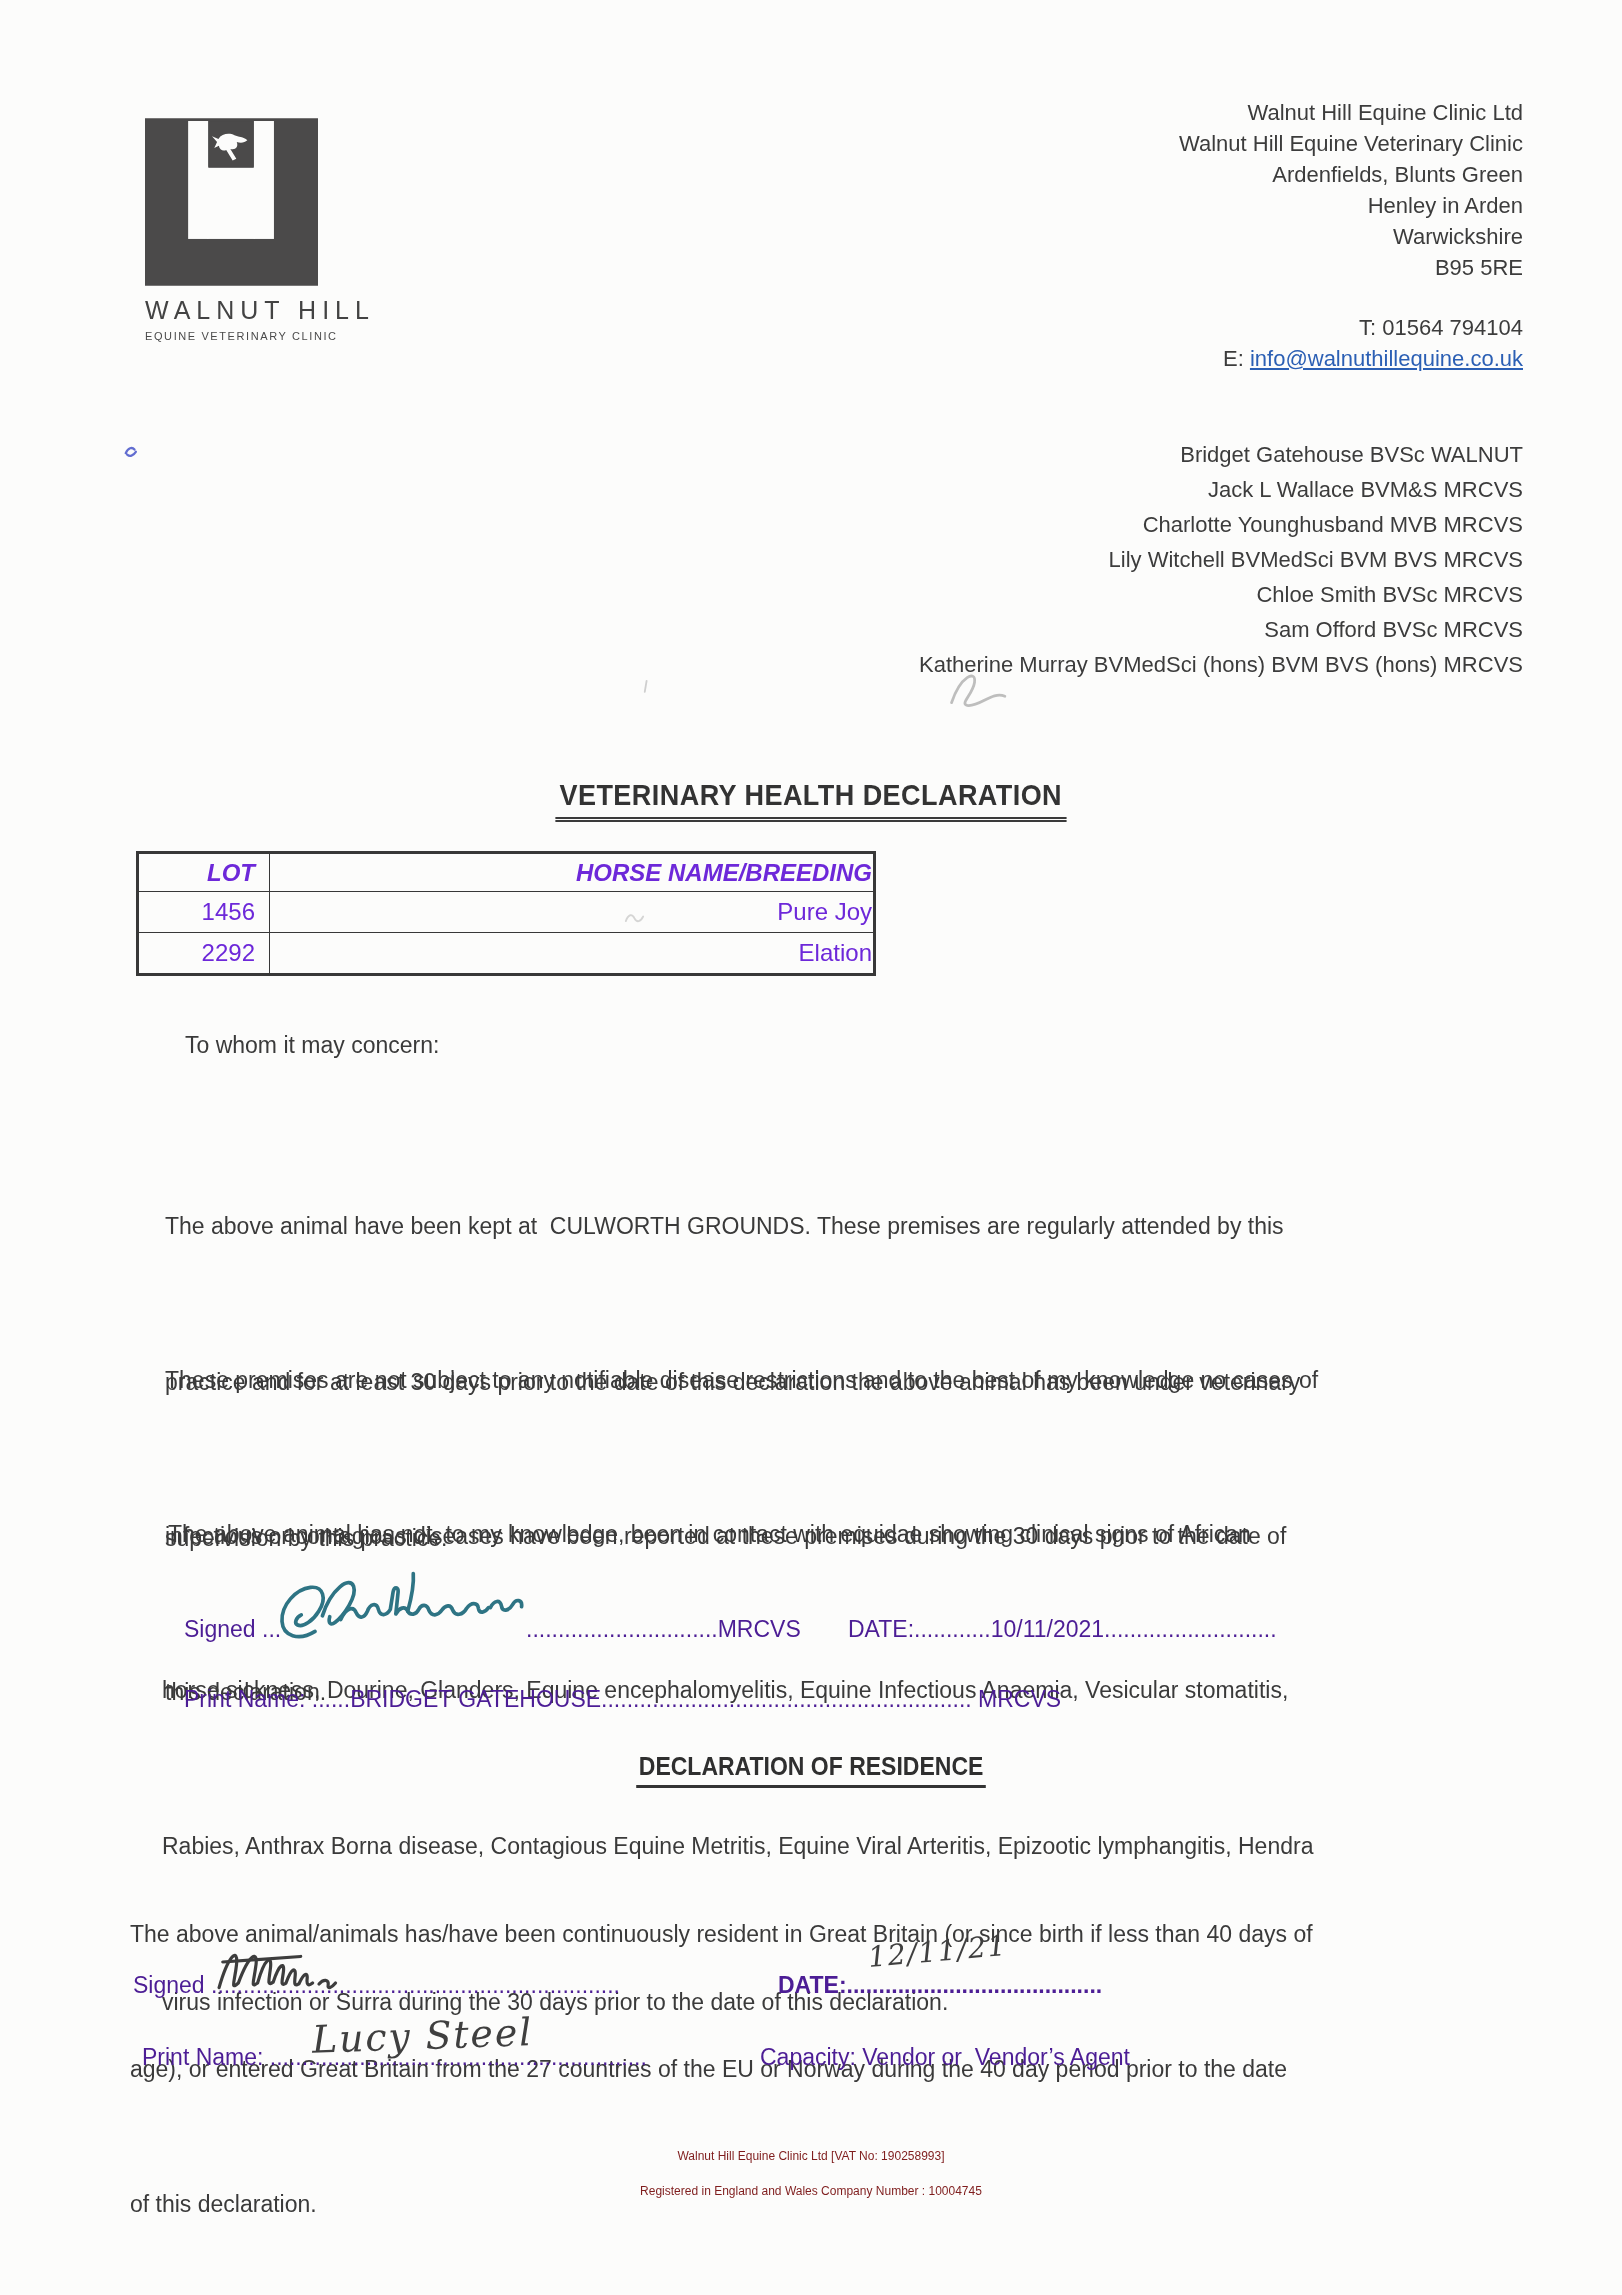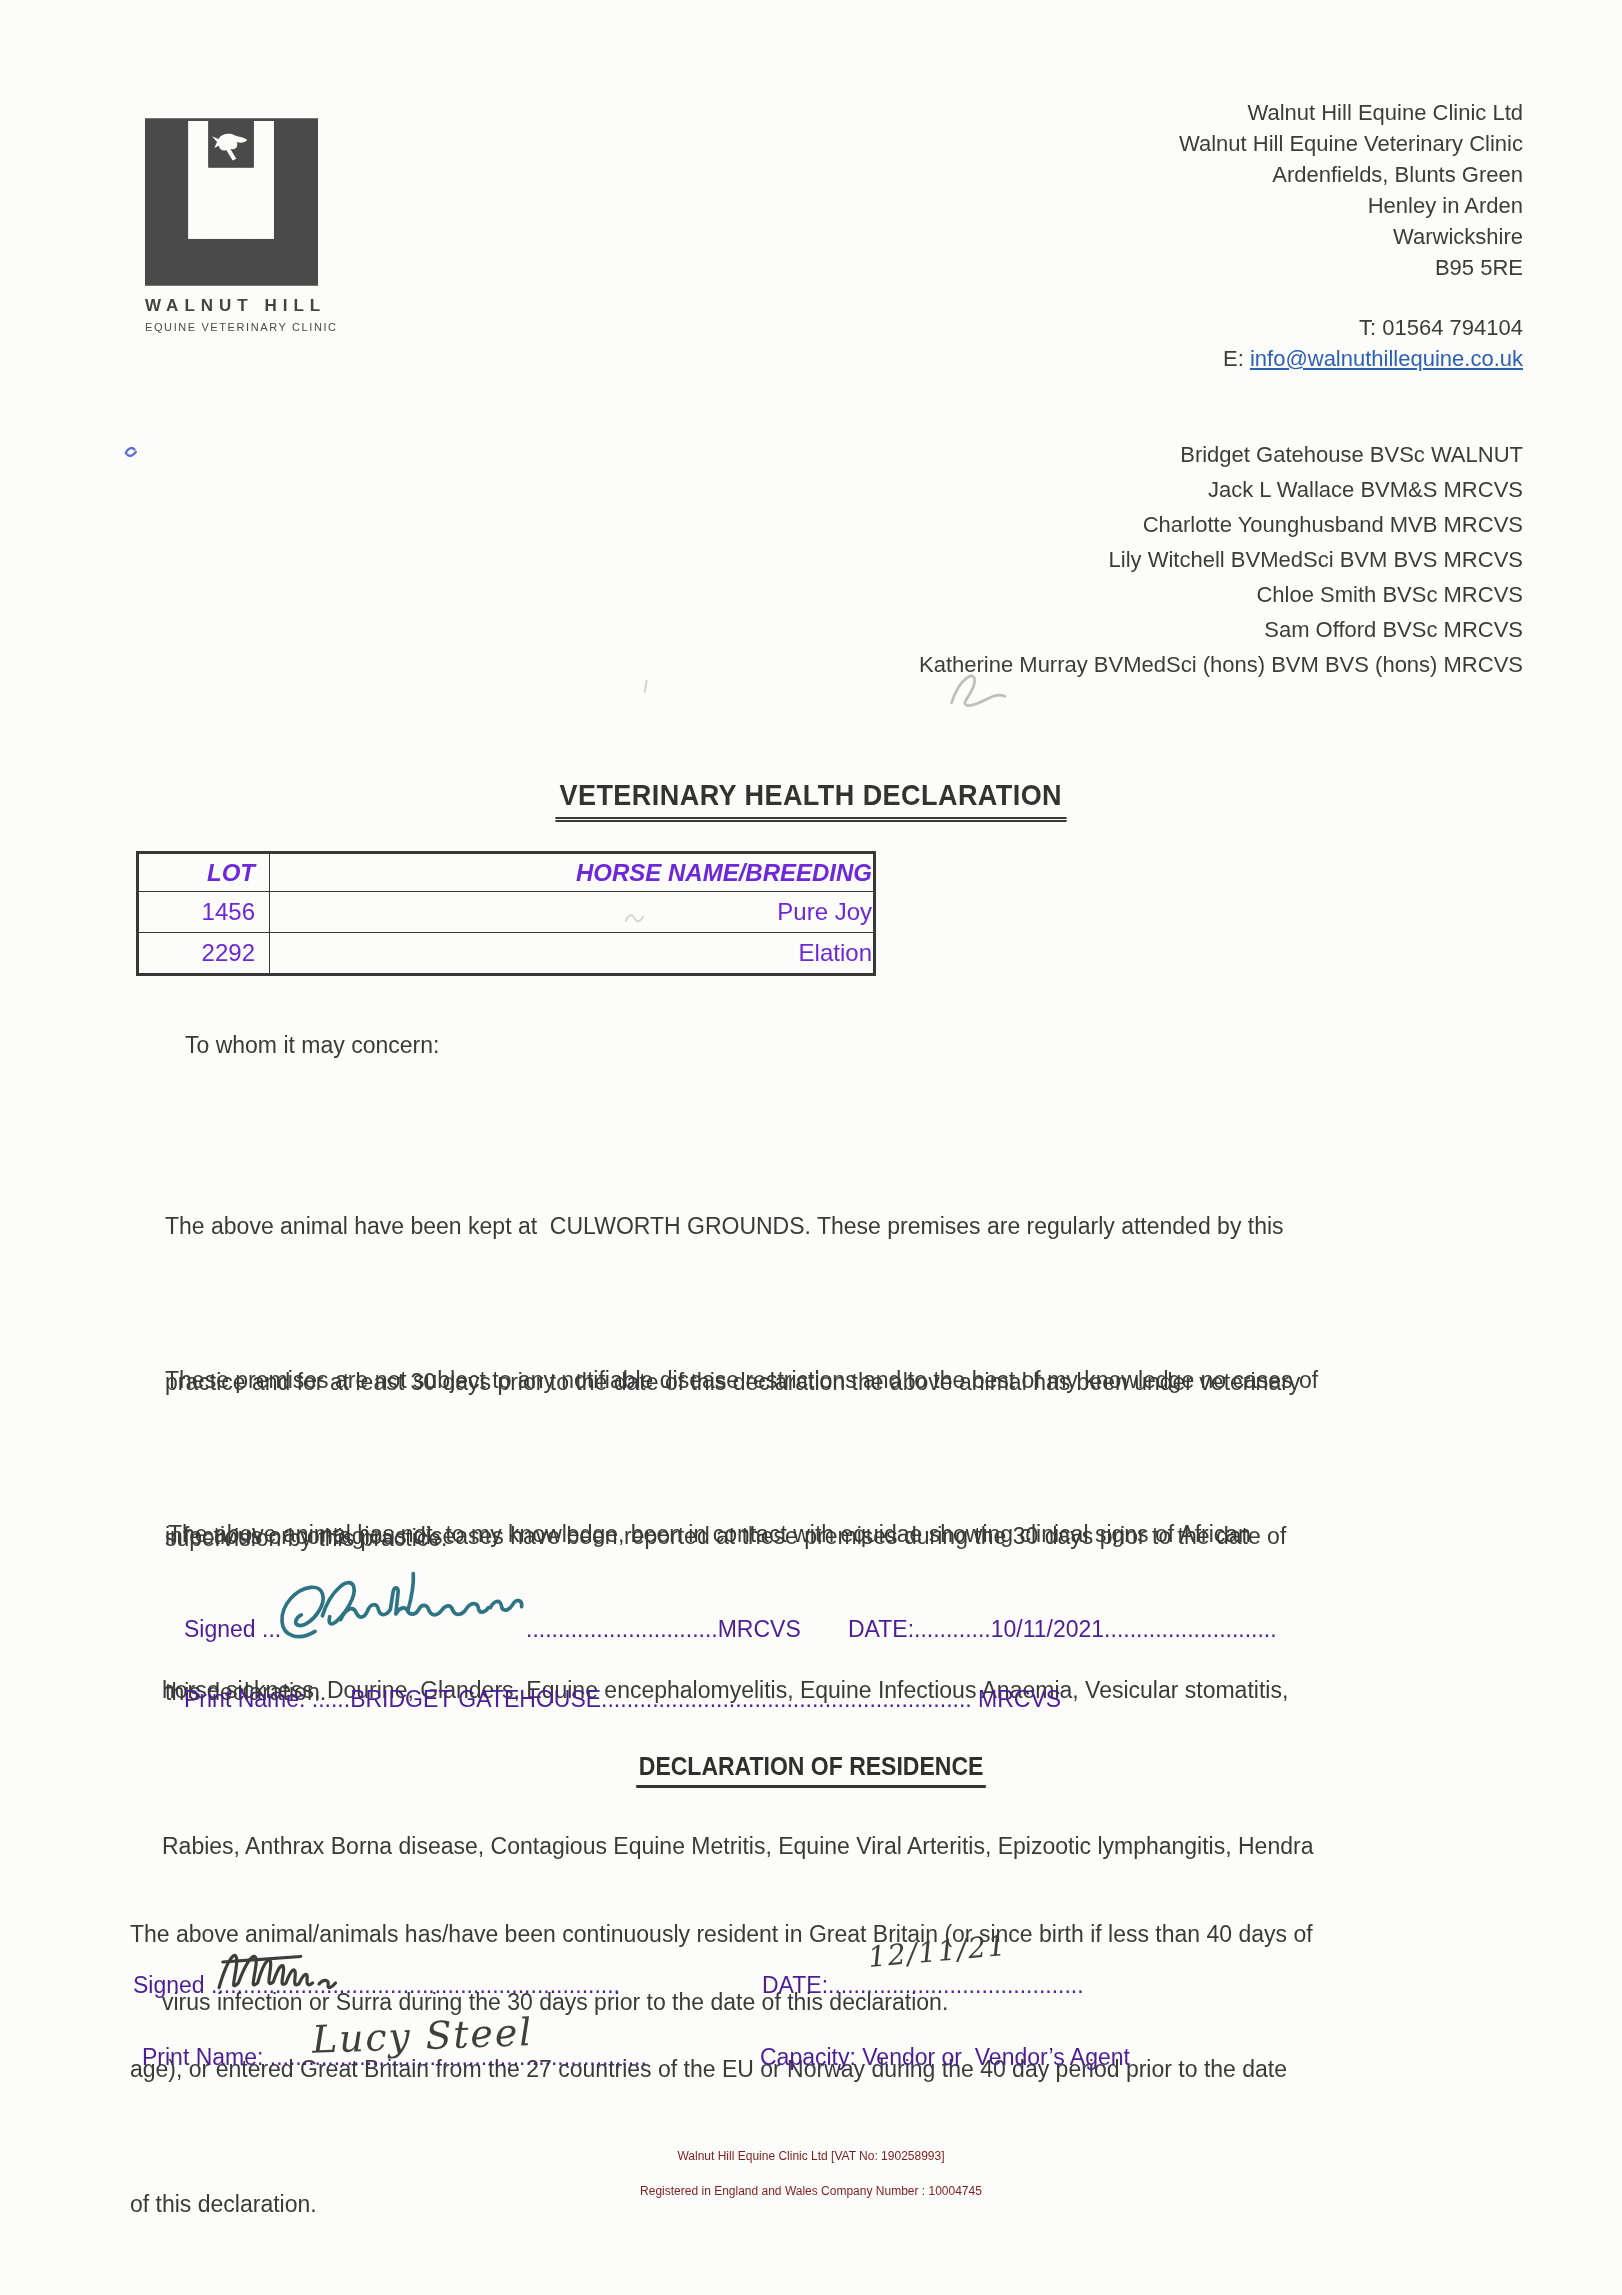--- a/index.html
+++ b/index.html
@@ -6,21 +6,21 @@
   .page{
     position:relative; width:1622px; height:2295px; background:#fcfcfb;
     font-family:"Liberation Sans", sans-serif; color:#383838; overflow:hidden;
     margin:0 auto;
   }
   .abs{position:absolute; white-space:pre;}
 
   
   .logo{position:absolute; left:145px; top:118px; width:174px;}
   .logo svg{display:block;}
-  .wordmark{margin-top:10px; font-size:17px; font-weight:bold; letter-spacing:6px; color:#434343; white-space:pre;}
+  .wordmark{margin-top:10px; font-size:25px; font-weight:normal; letter-spacing:6px; color:#434343; white-space:pre;}
   .tagline{margin-top:4.6px; font-size:11px; font-weight:normal; letter-spacing:1.6px; color:#4a4a4a; white-space:pre;}
 
   
   .addr{position:absolute; right:99px; top:97px; text-align:right; font-size:22px; line-height:31px; color:#3c3c3c;}
   .addr .gap{height:28.5px;}
   .email-link{color:#2b5fb4; text-decoration:underline; cursor:pointer;}
   .vets{position:absolute; right:99px; top:437px; text-align:right; font-size:22px; line-height:35px; color:#3c3c3c;}
 
   .doc-title{position:absolute; left:0; top:778px; width:100%; text-align:center;}
   .doc-title span{
@@ -188,21 +188,21 @@
   </div>
 
   <div class="abs sigline" style="left:133px;  top:1972px;">Signed ................................................................</div>
   <svg class="abs" style="left:209px; top:1914px;" width="220" height="90" viewBox="0 0 480 195">
     <g stroke="#3d3d3d" stroke-width="7" fill="none" stroke-linecap="round" stroke-linejoin="round">
       <path d="M22,160 C42,90 64,70 60,110 C56,148 46,166 64,150 C88,86 108,76 102,114 C98,146 90,162 106,150 C122,94 138,86 134,118 C131,144 126,158 140,148 C154,106 166,102 162,128 C159,148 156,158 168,150 C180,116 190,114 188,134 C186,152 186,158 196,152 C208,126 216,126 214,142 C213,152 216,158 226,150"></path>
       <path d="M30,104 L200,92"></path>
       <path d="M240,152 C250,140 262,142 260,154 C258,164 268,160 276,150"></path>
     </g>
   </svg>
-  <div class="abs sigline" style="left:762px; top:1972px;">DATE:........................................</div>
+  <div class="abs sigline" style="left:778px; top:1972px;font-weight:bold;">DATE:........................................</div>
   <div class="abs hand hand-date" style="left:868px; top:1935px;">12/11/21</div>
 
   <div class="abs sigline" style="left:142px; top:2044px;">Print Name: ...........................................................</div>
   <div class="abs hand hand-name" style="left:312px; top:2014px;">Lucy Steel</div>
   <div class="abs sigline" style="left:760px; top:2044px;">Capacity: Vendor or  Vendor’s Agent</div>
 
   <div class="footer">
     <div>Walnut Hill Equine Clinic Ltd [VAT No: 190258993]</div>
     <div>Registered in England and Wales Company Number : 10004745</div>
   </div>

